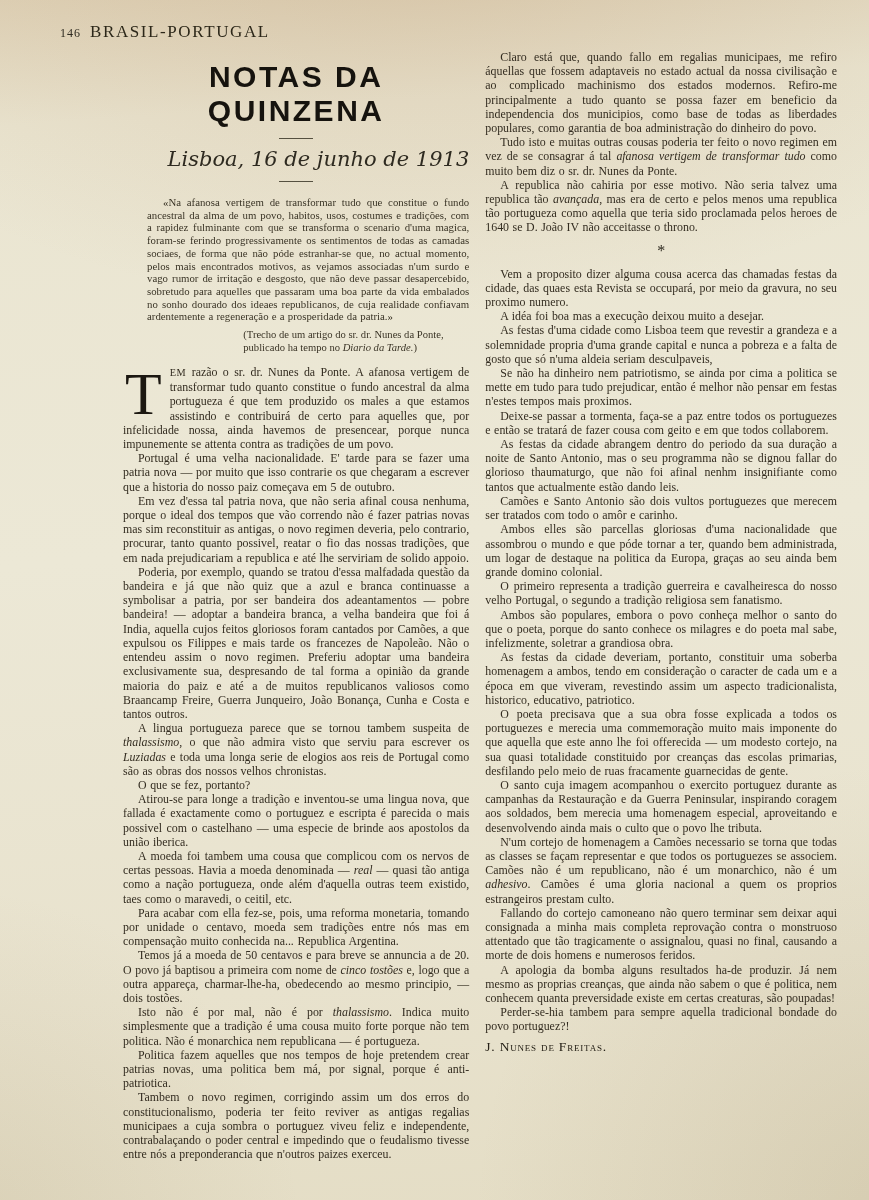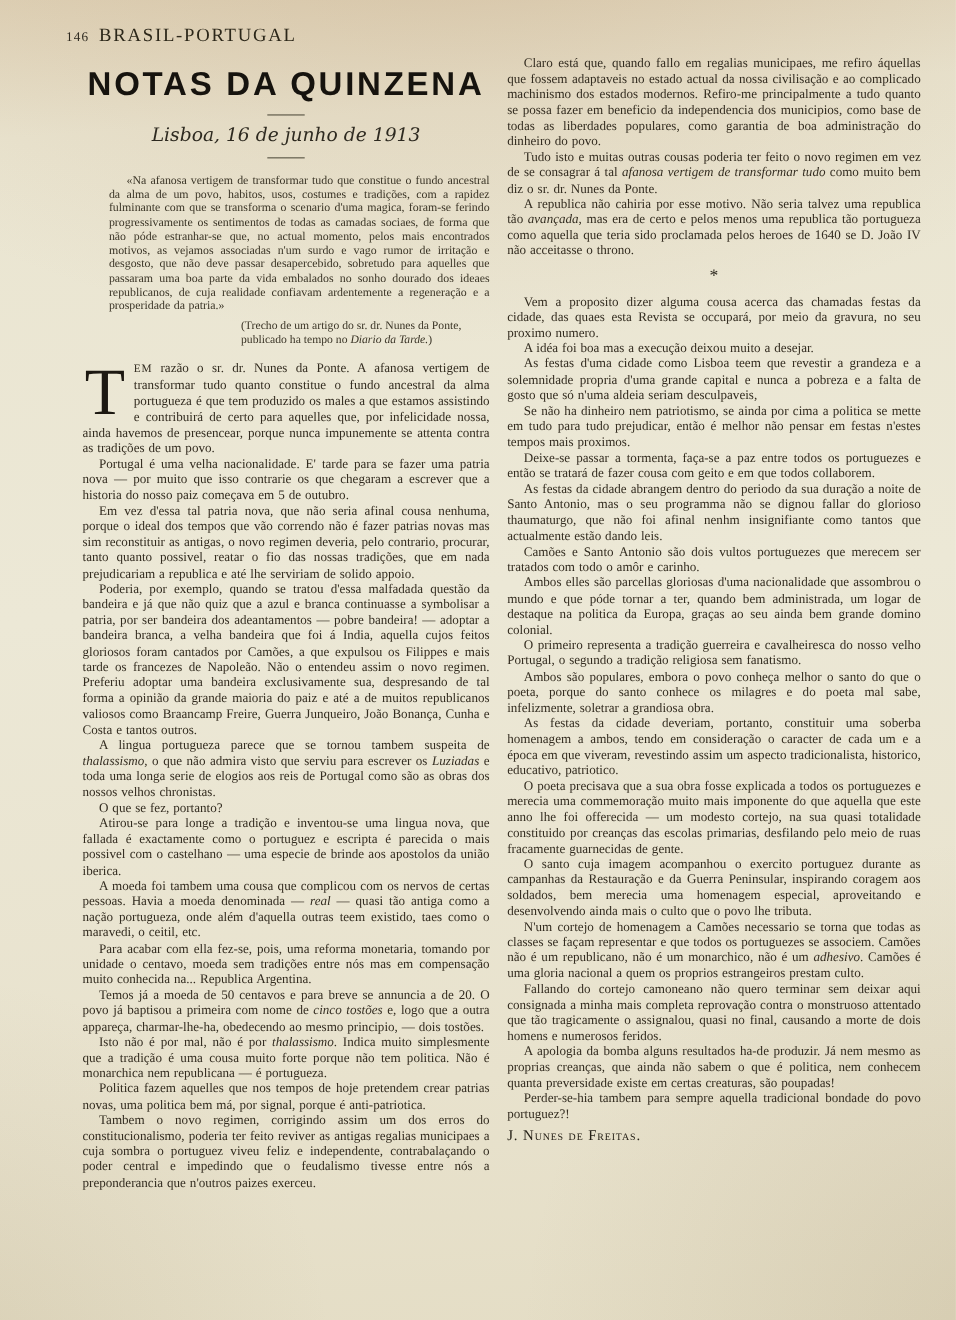--- a/index.html
+++ b/index.html
@@ -13,34 +13,34 @@
     background:
       radial-gradient(130% 55% at 48% -8%, rgba(187,152,112,.30), rgba(187,152,112,0) 62%),
       radial-gradient(90% 70% at 104% 102%, rgba(156,136,96,.20), rgba(156,136,96,0) 55%),
       radial-gradient(80% 60% at -5% 104%, rgba(156,136,96,.16), rgba(156,136,96,0) 50%),
       linear-gradient(176deg,#e0d4ba 0%, #eae5d1 10%, #ece8d6 45%, #e8e2cd 80%, #e4ddc5 100%);
   }
   .running-head{position:relative;height:48px;}
   .folio{position:absolute;left:60px;top:26px;font-size:12px;letter-spacing:1px;color:#2e2a20;}
   .journal{position:absolute;left:90px;right:0;top:22px;font-size:17px;
     letter-spacing:1.6px;color:#2c2719;}
-  .columns{display:flex;padding:0 32px 0 75px;gap:16px;align-items:flex-start;}
+  .columns{display:flex;padding:0 32px 0 75px;gap:16px;align-items:flex-start;margin-left:48px;}
   .col{box-sizing:border-box;}
   .col-left{width:380px;}
   .col-right{width:386px;padding-top:2px;}
 
   .title{
     font-family:"Liberation Sans",sans-serif;font-weight:bold;
     font-size:30px;letter-spacing:2.5px;text-align:center;
     margin:12px 0 0;color:#16130e;
   }
   .rule{width:34px;border:none;border-top:1.2px solid #555040;margin:10px auto 8px;}
   .dateline{
     font-family:"DejaVu Serif",serif;font-style:italic;
-    font-size:17px;text-align:center;margin:8px 0 0;color:#2e2a20;
+    font-size:21px;text-align:right;margin:8px 0 0;color:#2e2a20;
   }
   .epigraph{
     font-size:10.8px;line-height:12.7px;
     text-align:justify;text-indent:16px;
     margin:14px 0 5px 24px;color:#3a3426;word-spacing:.05em;
   }
   .attribution{
     font-size:10.6px;line-height:13px;width:218px;
     margin:3px 8px 0 auto;color:#3a3426;
   }

